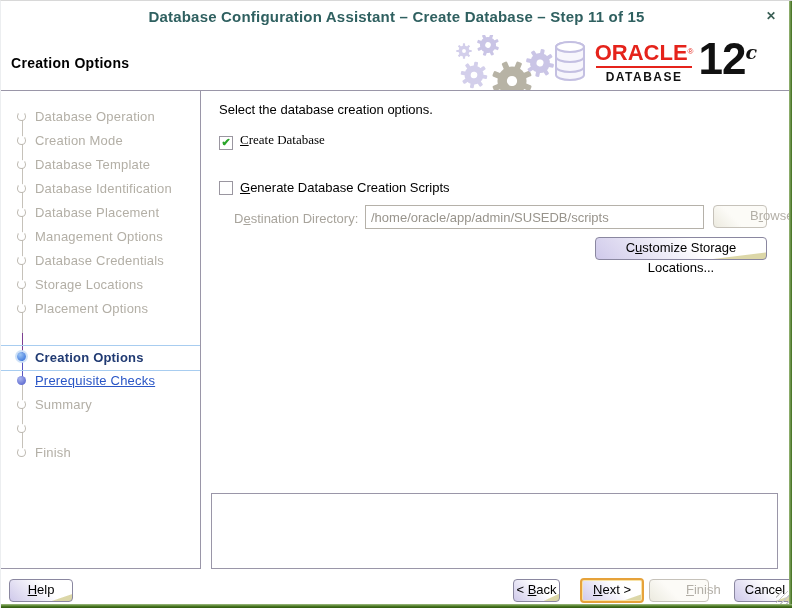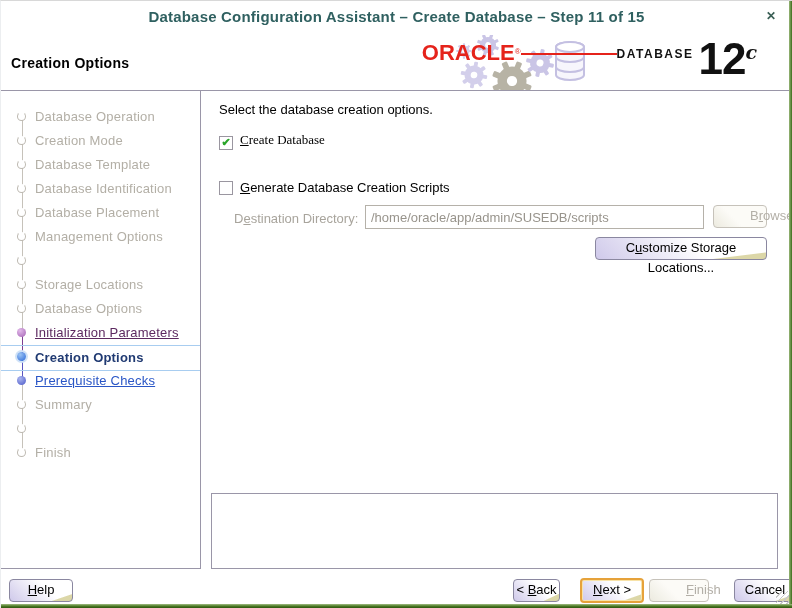--- a/index.html
+++ b/index.html
@@ -15,21 +15,21 @@
     background:repeating-linear-gradient(135deg,#c9c9c9 0 1px,transparent 1px 4px);}
   
   .titlebar{position:absolute;top:0;left:0;right:0;height:32px;text-align:center;}
   .titlebar .title{line-height:32px;font-size:15px;font-weight:bold;color:#2f6060;letter-spacing:.2px;}
   .close-x{position:absolute;top:7px;right:16px;font-size:12px;font-weight:bold;color:#3a5f55;cursor:default;line-height:16px;}
   
   .header{position:absolute;top:32px;left:0;right:3px;height:57px;border-bottom:1px solid #9a96a8;}
   .page-title{position:absolute;left:10px;top:22px;font-size:14px;font-weight:bold;letter-spacing:.3px;}
   .gears{position:absolute;left:443px;top:2px;}
   .logo{position:absolute;right:32px;top:6px;display:flex;align-items:flex-start;}
-  .logo-left{display:flex;flex-direction:row;align-items:center;margin-top:4px;}
+  .logo-left{display:flex;flex-direction:column;align-items:center;margin-top:4px;}
   .logo-brand{font-size:22px;font-weight:bold;color:#e5231b;letter-spacing:0px;line-height:20px;transform:scaleY(.92);}
   .logo-reg{font-size:8px;color:#e5231b;vertical-align:super;}
   .logo-rule{width:96px;height:2px;background:#e5231b;margin:2px 0 2px 0;}
   .logo-product{font-size:12px;font-weight:bold;color:#111;letter-spacing:1.5px;}
   .logo-ver{font-size:44px;font-weight:bold;color:#111;line-height:40px;margin-left:5px;letter-spacing:-1px;}
   .logo-ver-suffix{font-family:"DejaVu Serif",serif;font-style:italic;font-size:19px;font-weight:bold;color:#111;margin-top:2px;}
   
   .sidebar{position:absolute;left:0;top:90px;width:200px;height:478px;border-right:1px solid #9a96a8;border-bottom:1px solid #9a96a8;box-sizing:border-box;text-align:right;}
   .rail{position:absolute;left:21px;width:1px;background:#c6c2ba;}
   .rail.seg-gray1{top:26px;height:216px;}
@@ -146,32 +146,29 @@
     <div class="step pending" style="top:110px">
         <span class="node"></span>
         <span class="lbl">Database Placement</span>
       </div>
     <div class="step pending" style="top:134px">
         <span class="node"></span>
         <span class="lbl">Management Options</span>
       </div>
     <div class="step pending" style="top:158px">
         <span class="node"></span>
+        <span class="lbl">Database Credentials</span>
       </div>
     <div class="step pending" style="top:182px">
         <span class="node"></span>
         <span class="lbl">Storage Locations</span>
       </div>
     <div class="step pending" style="top:206px">
         <span class="node"></span>
-        <span class="lbl">Database Options</span>
-      </div>
-    <div class="step link-purple" style="top:230px">
-        <span class="node"></span>
-        <span class="lbl">Initialization Parameters</span>
+        <span class="lbl">Placement Options</span>
       </div>
     <div class="step current" style="top:254px">
         <span class="node"></span>
         <span class="lbl">Creation Options</span>
       </div>
     <div class="step link-blue" style="top:278px">
         <span class="node"></span>
         <span class="lbl">Prerequisite Checks</span>
       </div>
     <div class="step pending" style="top:302px">

